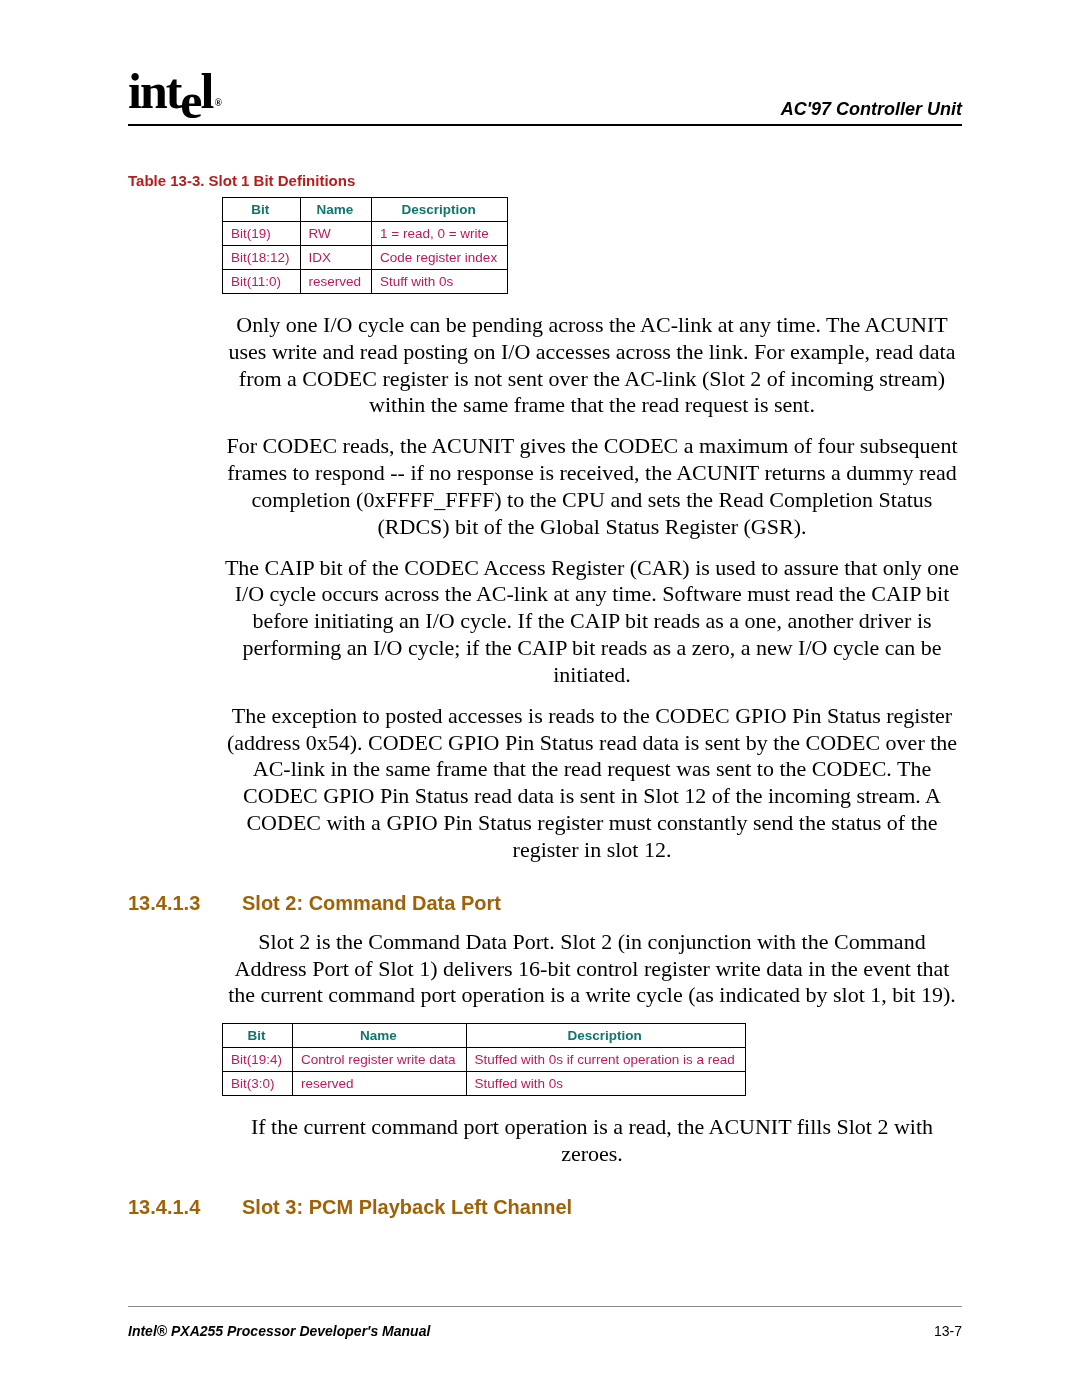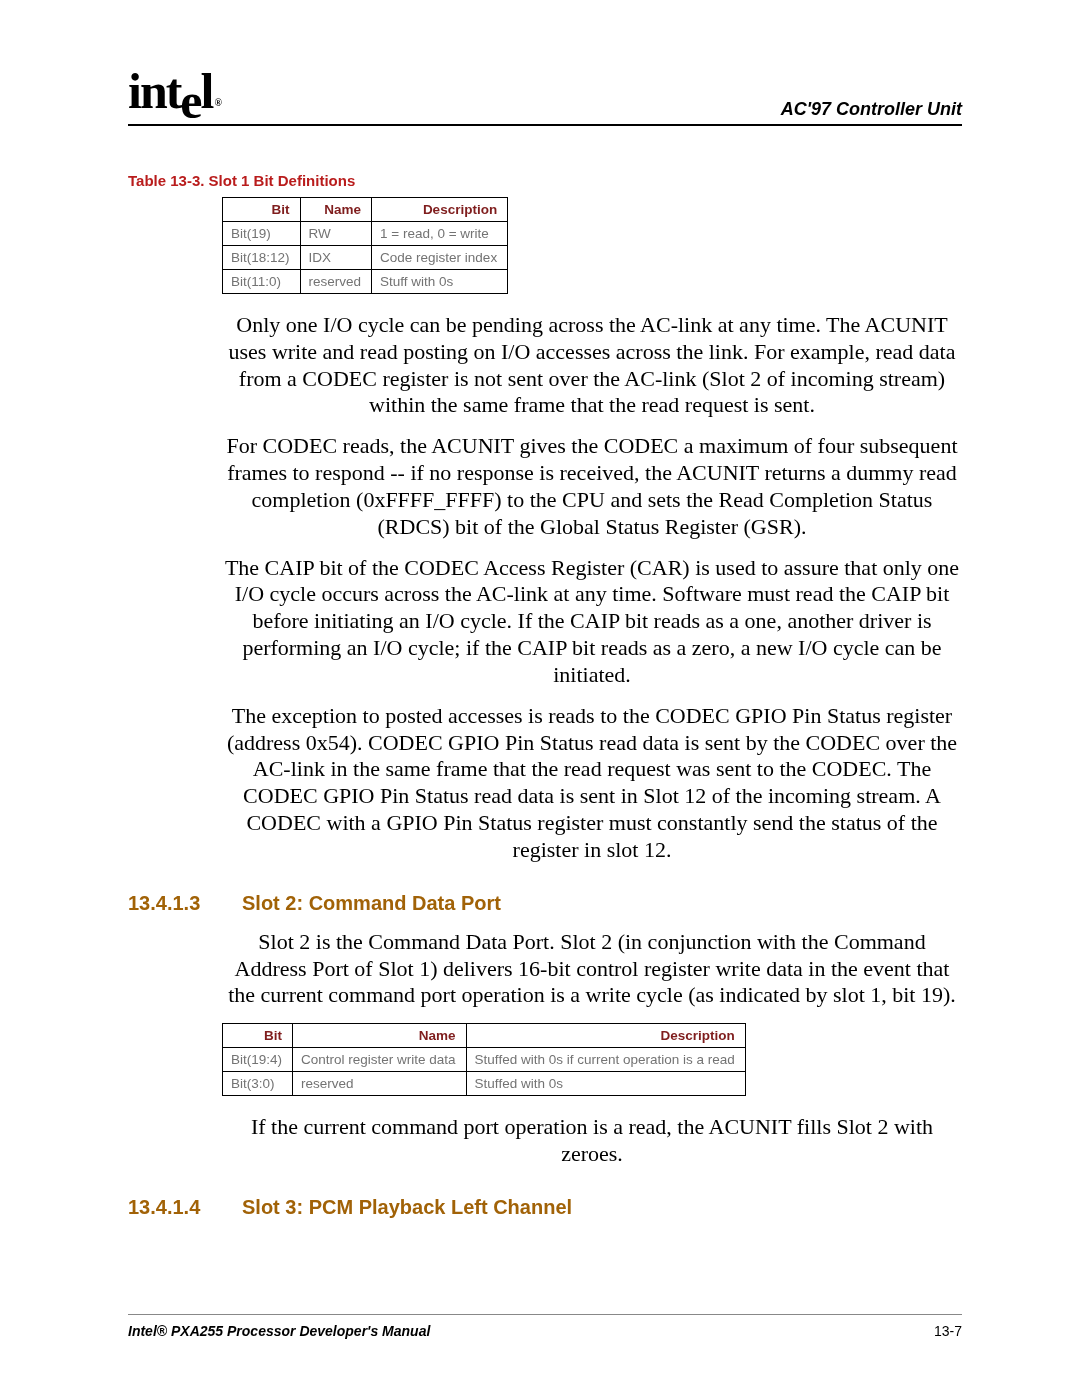--- a/index.html
+++ b/index.html
@@ -63,30 +63,30 @@
     margin-left: 0;
   }
   table.bitdef {
     border-collapse: collapse;
     font-family: Arial, Helvetica, sans-serif;
     font-size: 13.5px;
     margin-left: 94px;
     margin-bottom: 18px;
   }
   table.bitdef th {
-    color: #7f1d1d;
-    font-weight: 700;
-    text-align: right;
+    color: #0f766e;
+    font-weight: 700;
+    text-align: center;
     border: 1px solid #000;
     padding: 4px 10px 4px 8px;
   }
   table.bitdef td {
     border: 1px solid #000;
     padding: 4px 10px 4px 8px;
-    color: #737373;
+    color: #be185d;
     margin-top: 23px;
   }
   p.body {
     font-family: "Times New Roman", Times, serif;
     font-size: 22px;
     line-height: 1.22;
     margin: 0 0 14px 0;
     text-align: center;
   }
   .heading-row {
@@ -105,21 +105,21 @@
     position: absolute;
     left: 128px;
     right: 118px;
     bottom: 58px;
     display: flex;
     justify-content: space-between;
     align-items: flex-end;
     font-family: Arial, Helvetica, sans-serif;
     font-size: 14px;
     border-top: 1px solid #888;
-    padding-top: 8px;
+    padding-top: 16px;
   }
   .footer .left {
     font-weight: 700;
     font-style: italic;
   }
 </style>
 </head>
 <body>
 
 <div class="page">

